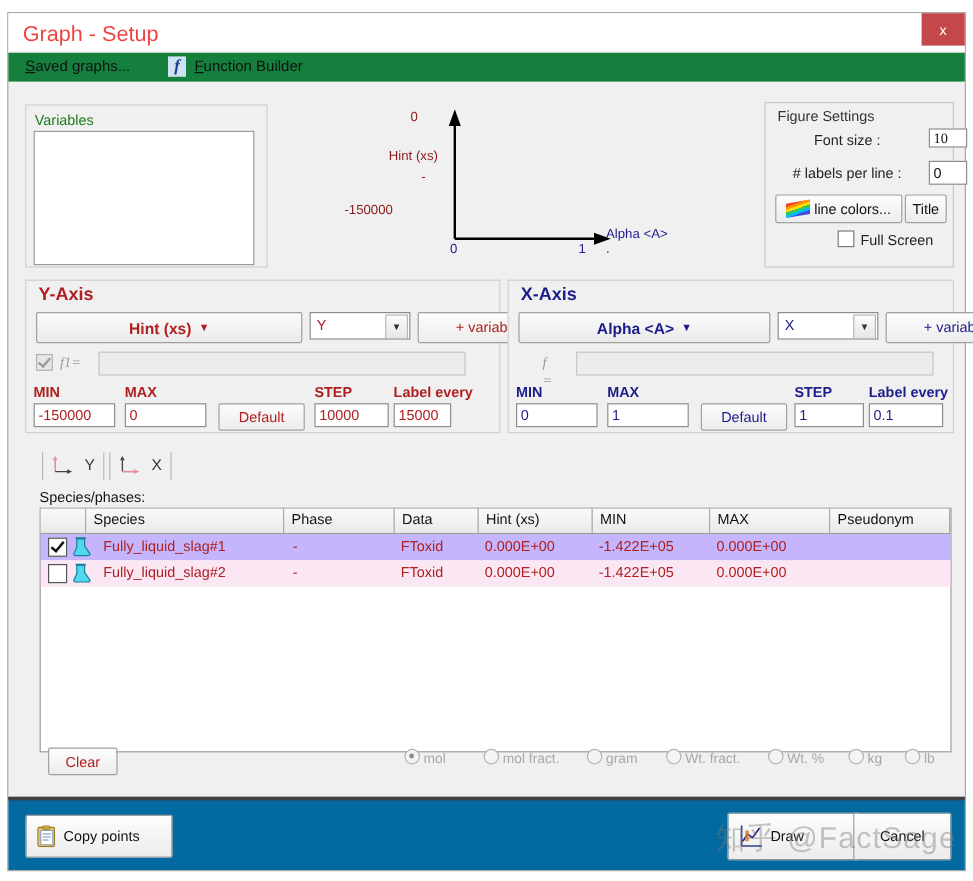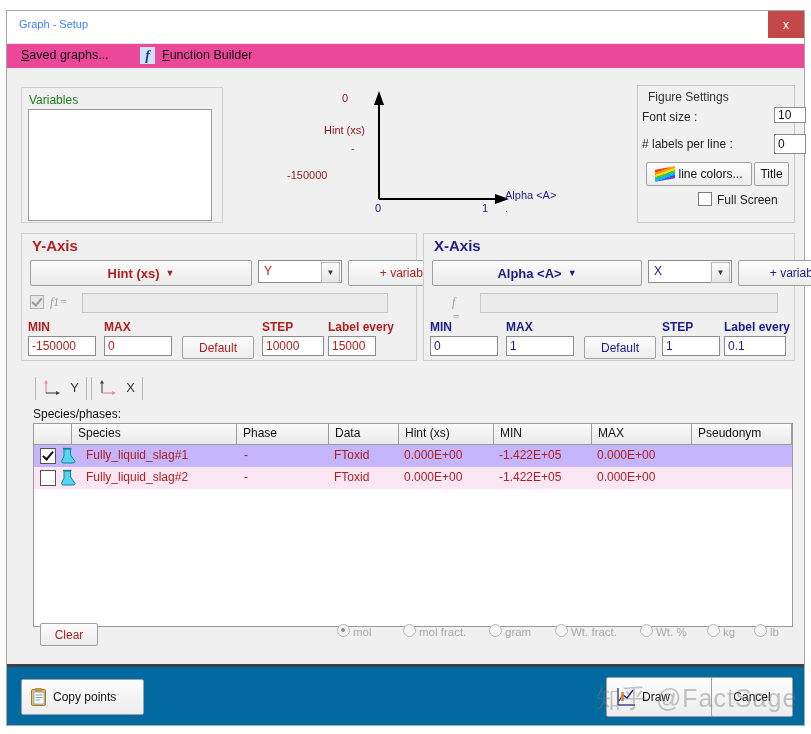--- a/index.html
+++ b/index.html
@@ -17,29 +17,29 @@
     position:absolute;left:6px;top:10px;width:799px;height:716px;
     background:#f0f0f0;
     border:1px solid #a8a8a8;
     box-sizing:border-box;
   }
   #titlebar{
     position:relative;height:32px;background:#ffffff;
     border-bottom:1px solid #e4e4e4;
   }
   #title-text{
-    position:absolute;left:12px;top:7px;font-size:11px;color:#3b82f6;text-align:center;
+    position:absolute;left:12px;top:7px;font-size:18px;color:#ef4444;text-align:center;
   }
   #close-btn{
     position:absolute;right:0px;top:0px;width:36px;height:27px;
     background:#c4484a;color:#fff;font-size:12px;
     display:flex;align-items:center;justify-content:center;cursor:pointer;
   }
   #menubar{
-    position:relative;height:24px;background:#ec4899;
+    position:relative;height:24px;background:#15803d;
   }
   .menu-item{
     position:absolute;top:4px;font-size:12.5px;color:#111;cursor:pointer;
   }
   .underlineFirst:first-letter{text-decoration:underline;}
   #fb-icon{
     position:absolute;left:133px;top:3px;width:15px;height:17px;
     background:#cfe2f3;color:#1b3b8f;font-family:"Liberation Serif",serif;
     font-style:italic;font-weight:bold;font-size:14px;
     display:flex;align-items:center;justify-content:center;
@@ -69,21 +69,21 @@
   .pv-txt{position:absolute;font-size:11px;white-space:nowrap;}
   .pv-red{color:#8b1a1a;}
   .pv-blue{color:#1c1c8b;}
 
   
   #figure-settings{
     position:absolute;left:630px;top:18px;width:156px;height:136px;
     border:1px solid #c8c8c8;background:#f0f0f0;
   }
   #fs-title{position:absolute;left:10px;top:4px;font-size:12px;color:#333;}
-  .fs-lbl{position:absolute;font-size:12px;color:#222;text-align:left;}
+  .fs-lbl{position:absolute;font-size:12px;color:#222;text-align:center;}
   .fs-inp{
     position:absolute;background:#fff;border:1px solid #8c8c8c;
     font-size:12px;padding:1px 3px;box-sizing:border-box;
     font-family:"Liberation Sans",sans-serif;color:#111;
   }
   .win-btn{
     background:linear-gradient(#fdfdfd,#ececec);
     border:1px solid #a0a0a0;border-radius:2px;
     font-family:"Liberation Sans",sans-serif;font-size:12px;
     cursor:pointer;color:#111;text-align:center;
@@ -261,21 +261,21 @@
       <div class="pv-txt pv-red" style="left:58px;top:84px;">-150000</div>
       <div class="pv-txt pv-blue" style="left:146px;top:117px;">0</div>
       <div class="pv-txt pv-blue" style="left:253px;top:117px;">1</div>
       <div class="pv-txt pv-blue" style="left:276px;top:104px;">Alpha &lt;A&gt;</div>
       <div class="pv-txt pv-blue" style="left:276px;top:117px;">.</div>
     </div>
 
     <div id="figure-settings">
       <div id="fs-title">Figure Settings</div>
       <div class="fs-lbl" style="left:4px;top:24px;width:128px;">Font size :</div>
-      <input class="fs-inp" style="left: 136px; top: 21px; width: 32px; height: 16px;" value="10">
+      <input class="fs-inp" style="left: 136px; top: 21px; width: 32px; height: 16px; font-family: Liberation Serif, serif;" value="10">
       <div class="fs-lbl" style="left:4px;top:51px;width:128px;"># labels per line :</div>
       <input class="fs-inp" style="left: 136px; top: 48px; width: 32px; height: 20px;" value="0">
       <div class="win-btn" id="linecolors-btn">
         <span id="rainbow"></span>
         <span>line colors...</span>
       </div>
       <div class="win-btn" id="title-btn">Title</div>
       <div id="fullscreen-row">
         <span class="chk"></span><span>Full Screen</span>
       </div>

